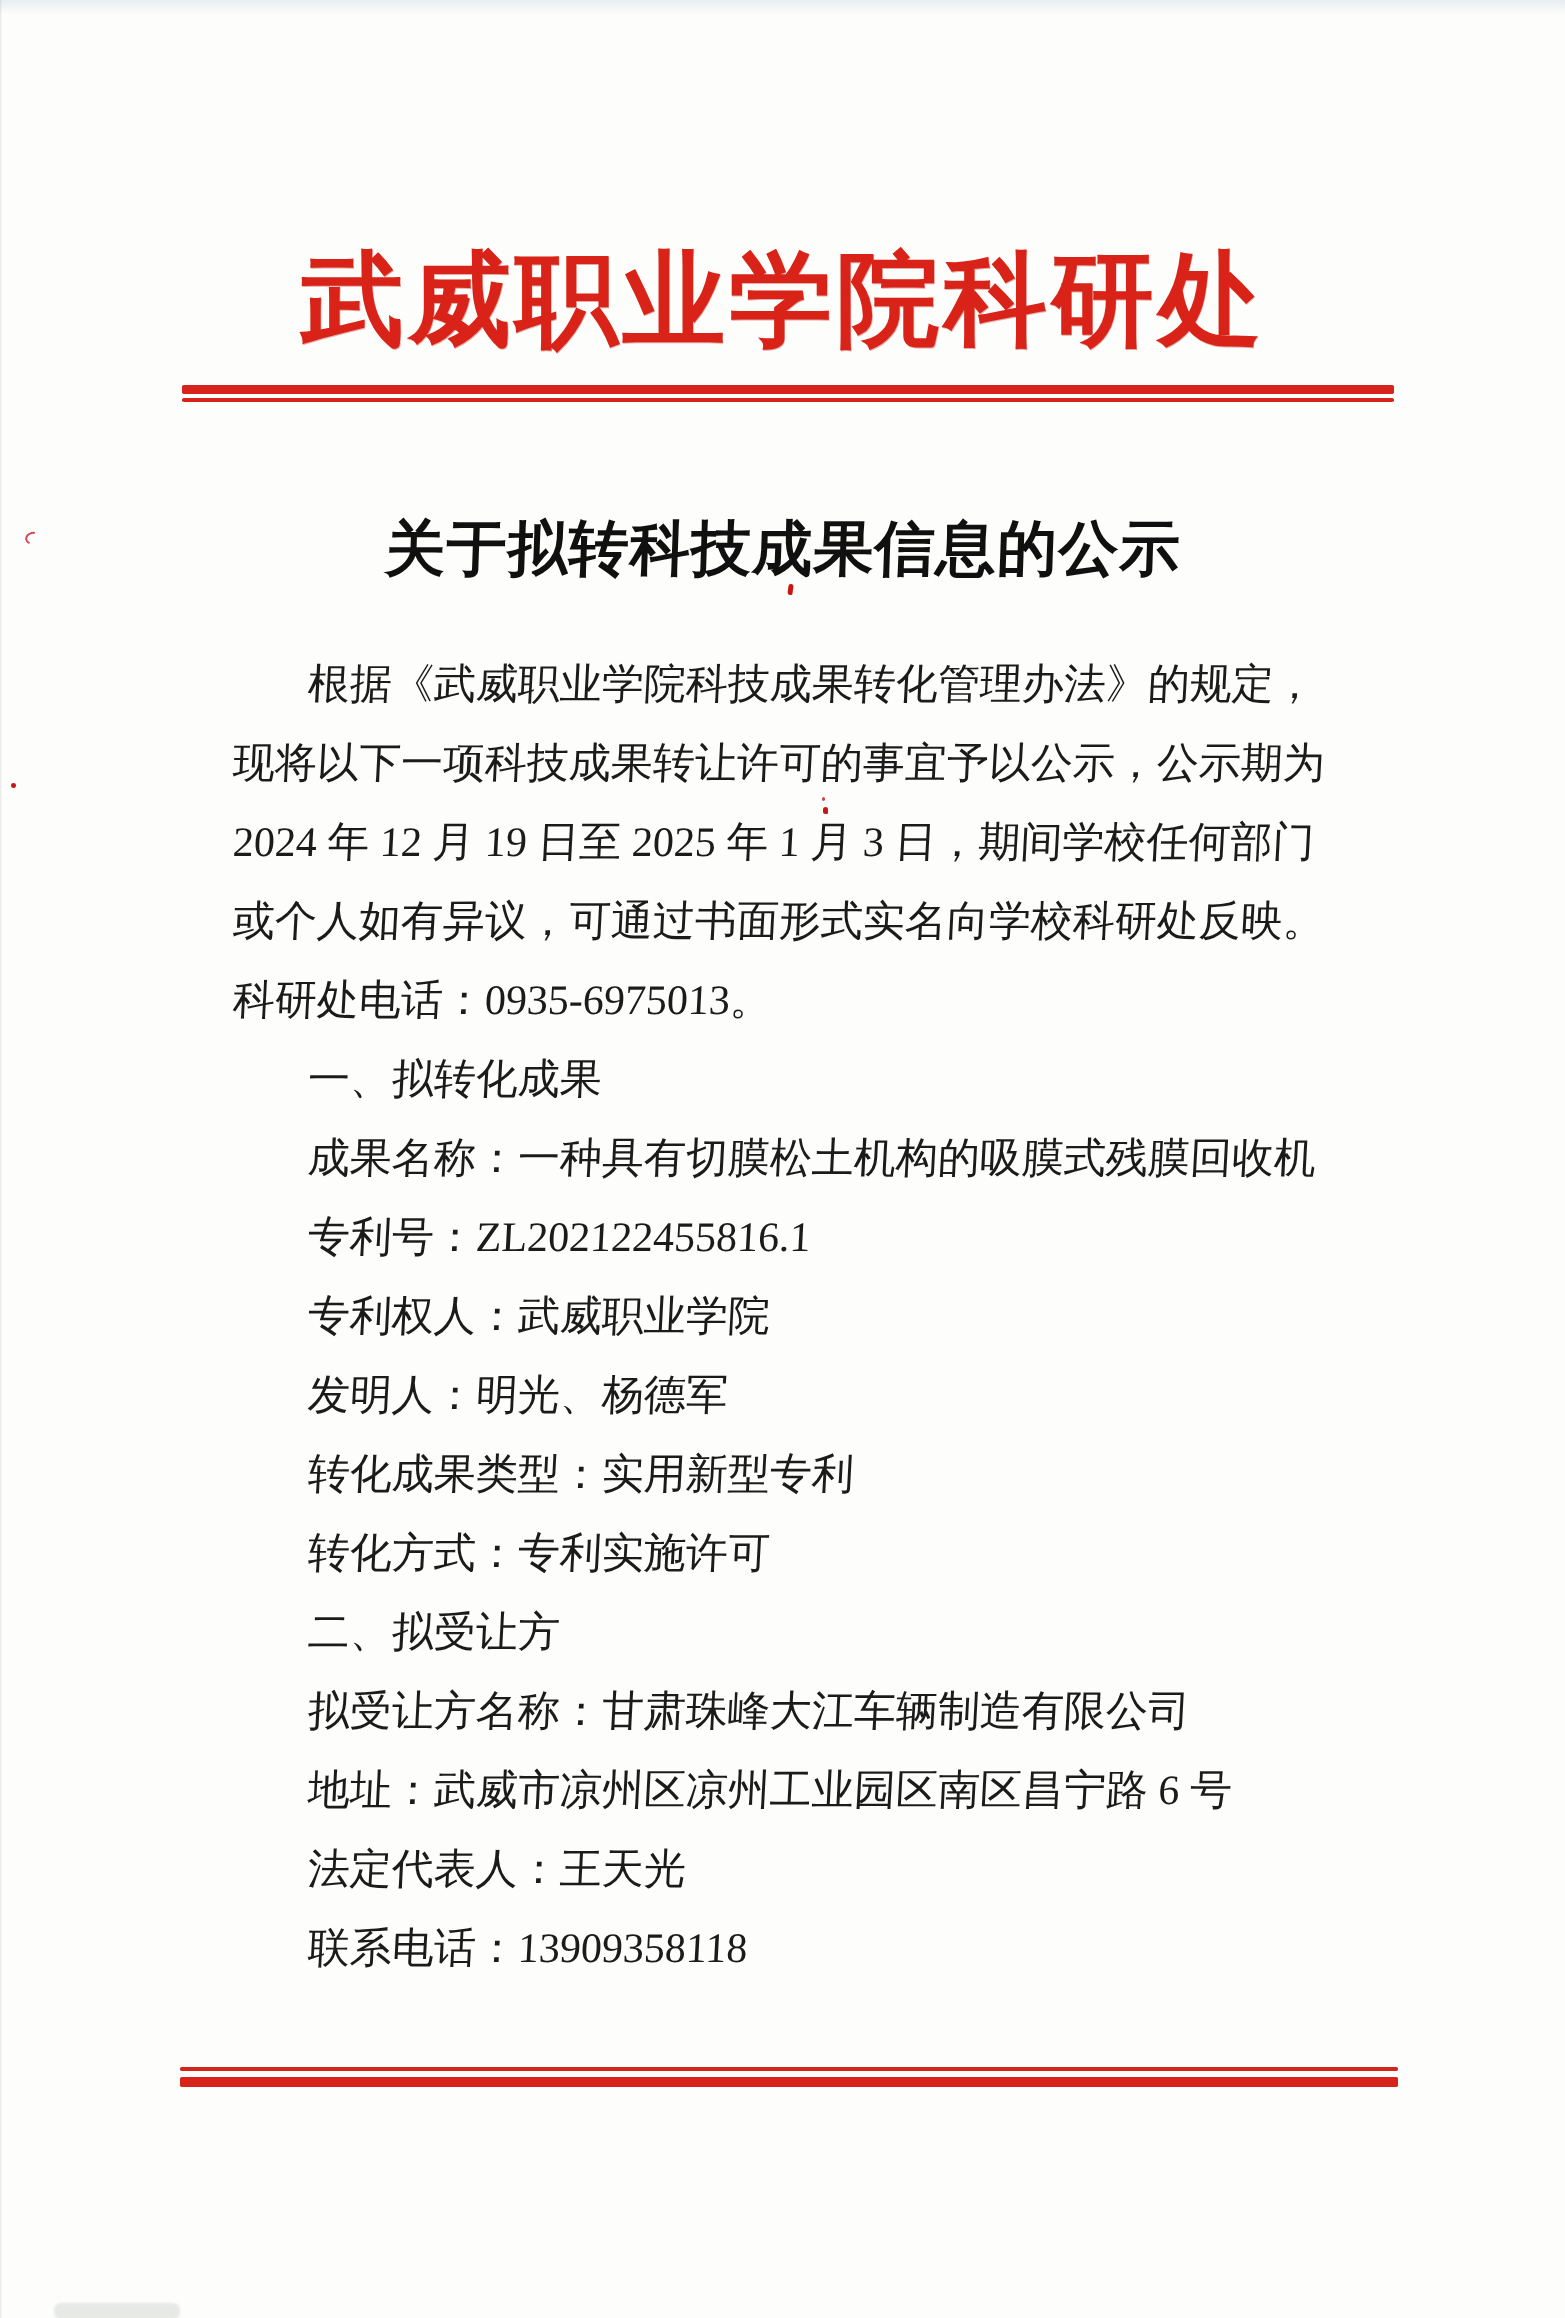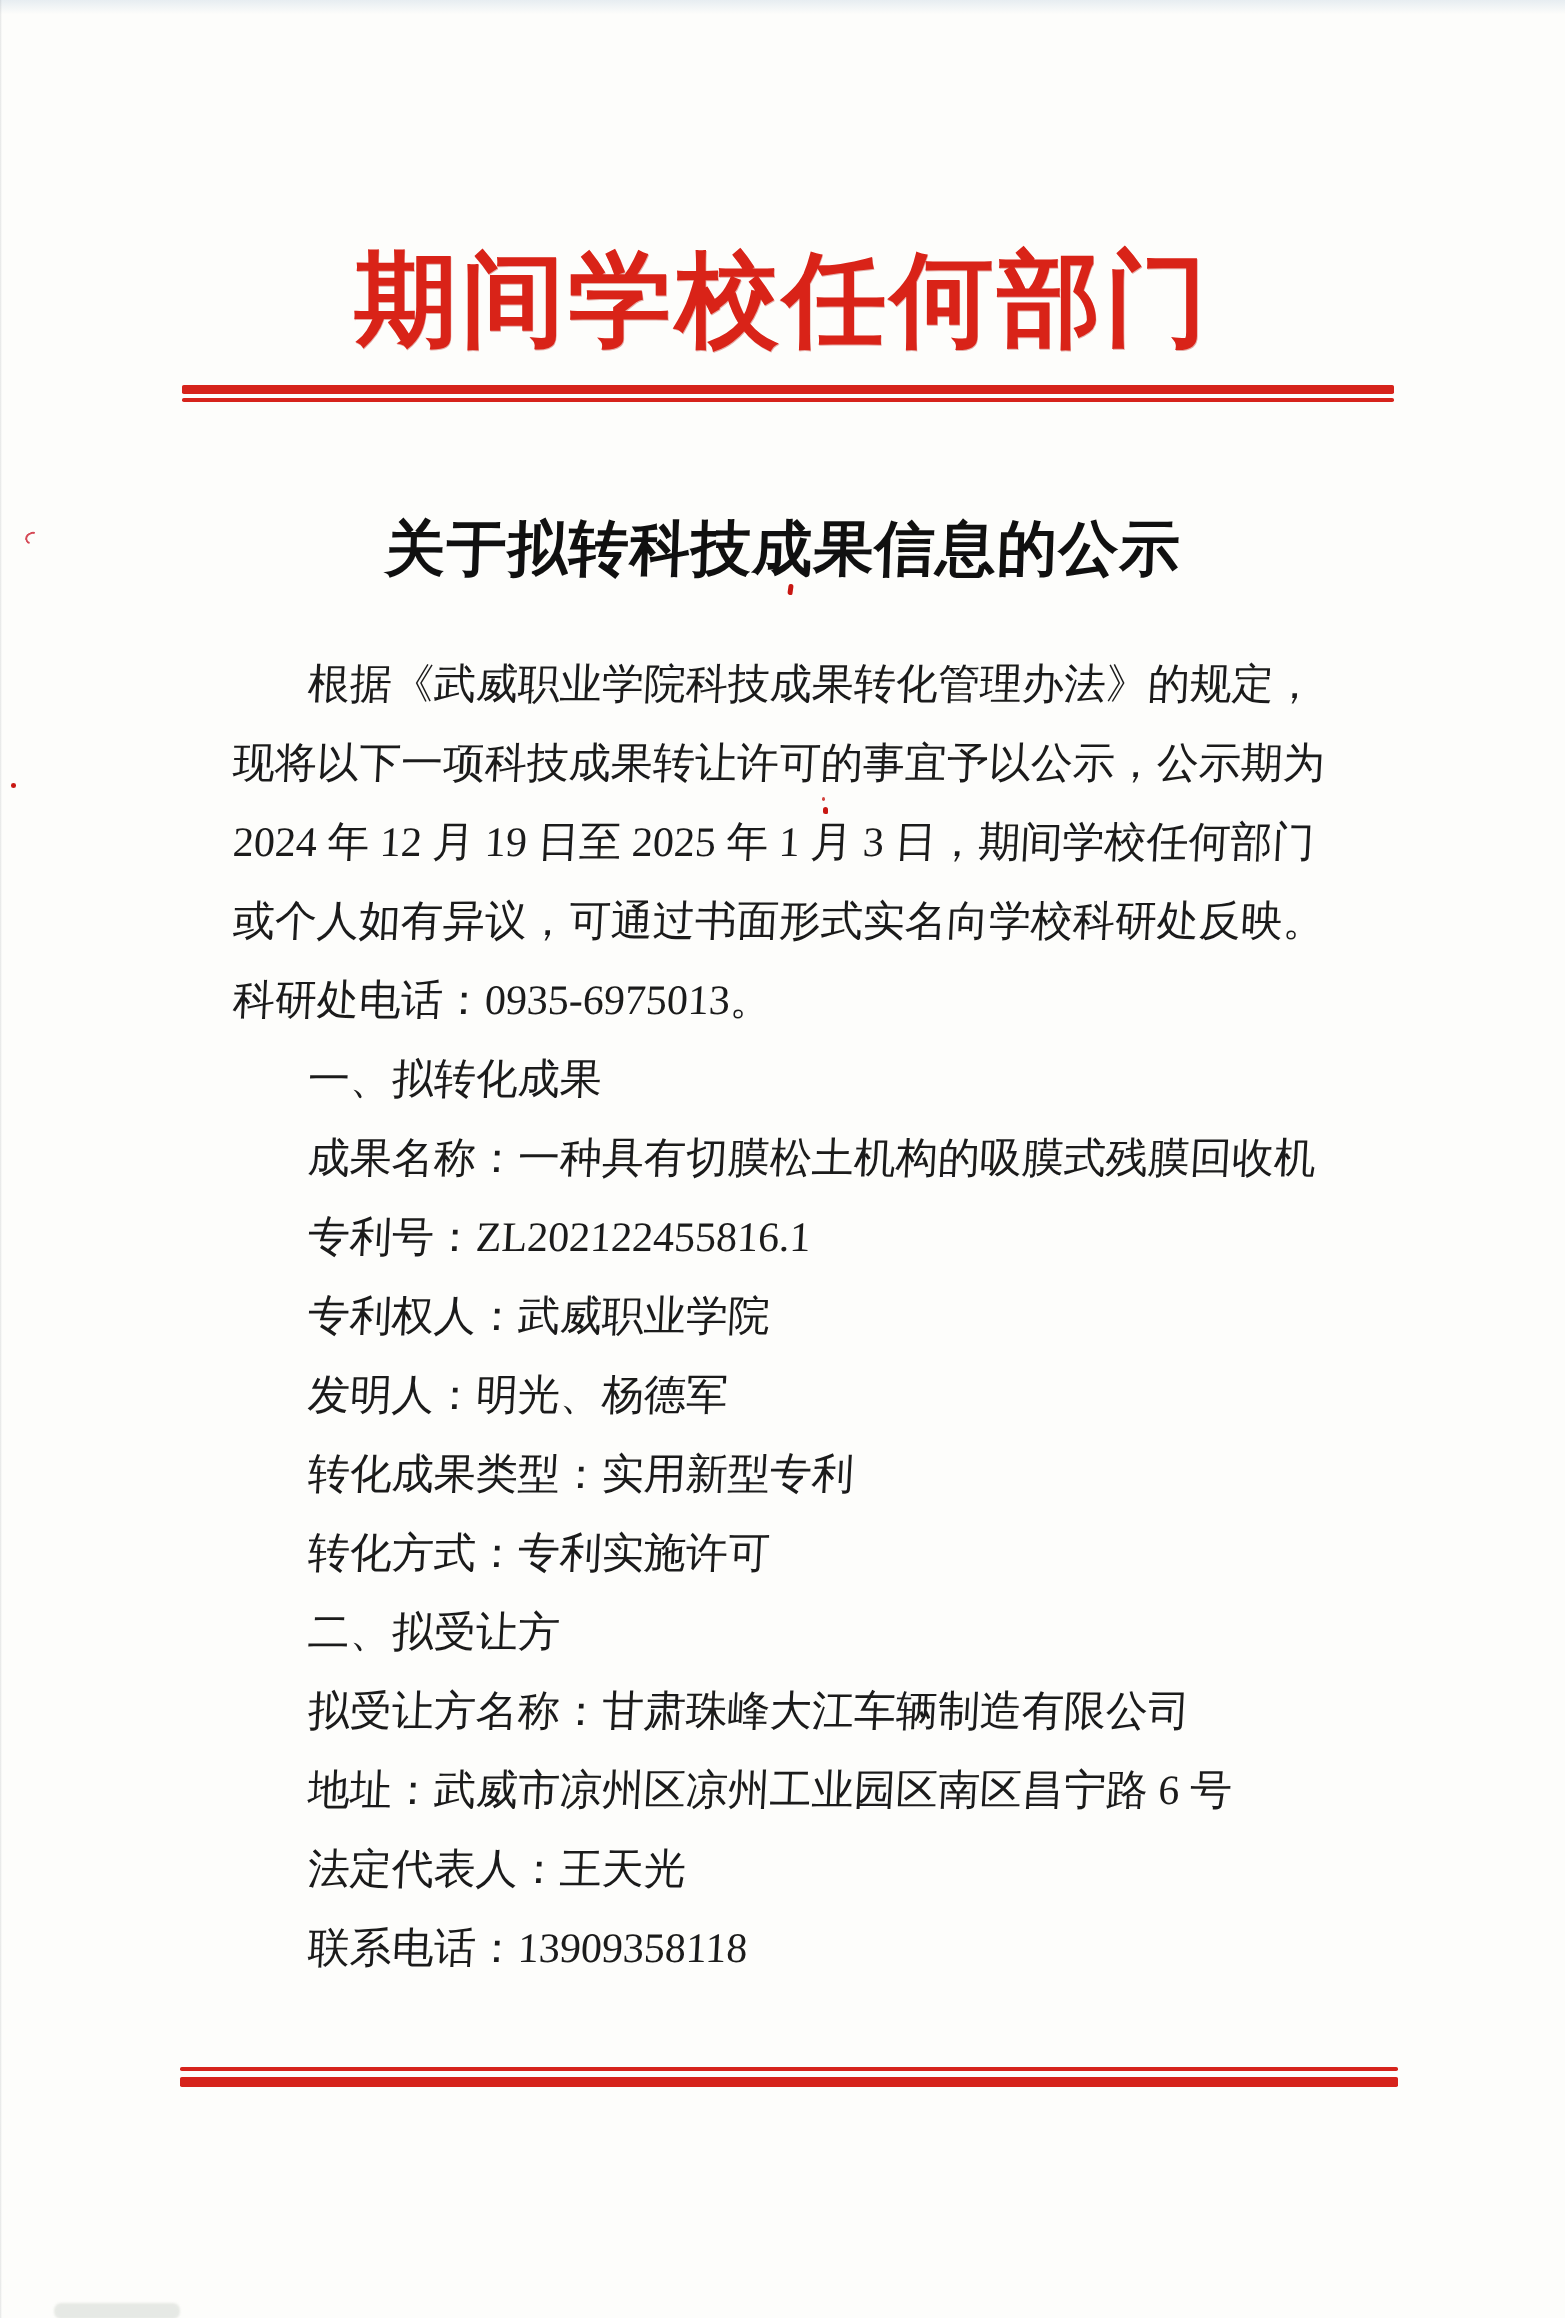--- a/index.html
+++ b/index.html
@@ -74,21 +74,21 @@
   }
 </style>
 </head>
 <body>
 
 <div class="page">
 
   <div class="scan-edge-top"></div>
   <div class="scan-edge-left"></div>
 
-  <h1 class="org-title">期间学校任何部门</h1>
+  <h1 class="org-title">武威职业学院科研处</h1>
 
   <div class="rule rule-top-thick"></div>
   <div class="rule rule-top-thin"></div>
 
   <h2 class="doc-title">关于拟转科技成果信息的公示</h2>
 
   <div class="body-text">
     <p class="indent">根据《武威职业学院科技成果转化管理办法》的规定，</p>
     <p>现将以下一项科技成果转让许可的事宜予以公示，公示期为</p>
     <p>2024 年 12 月 19 日至 2025 年 1 月 3 日，期间学校任何部门</p>

